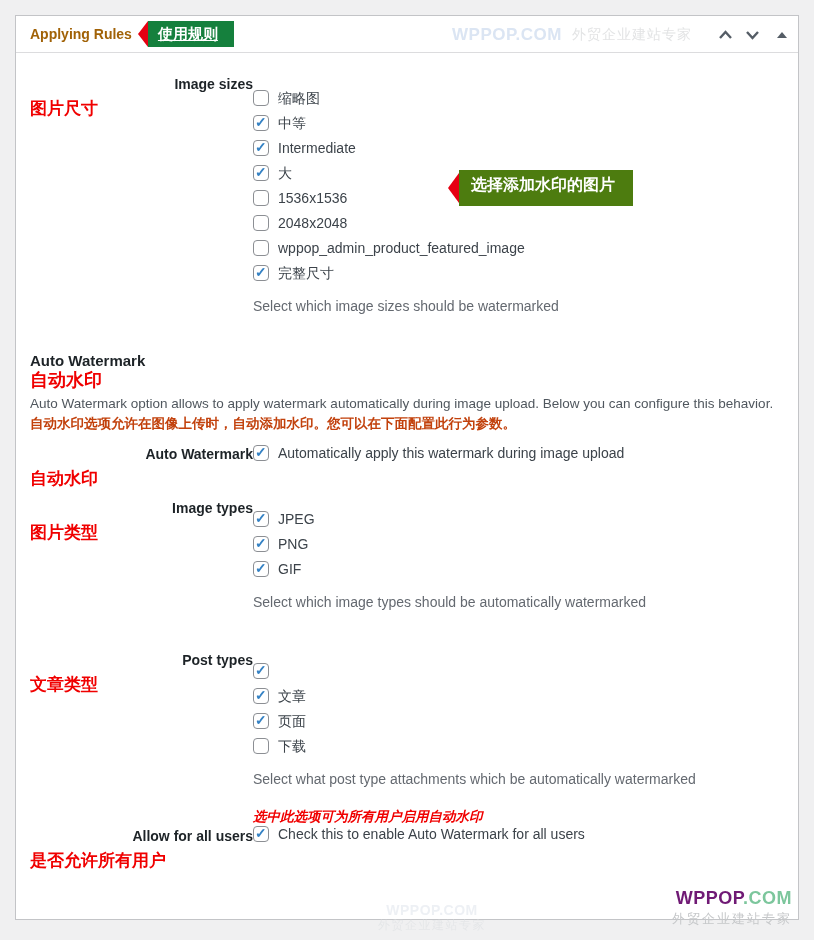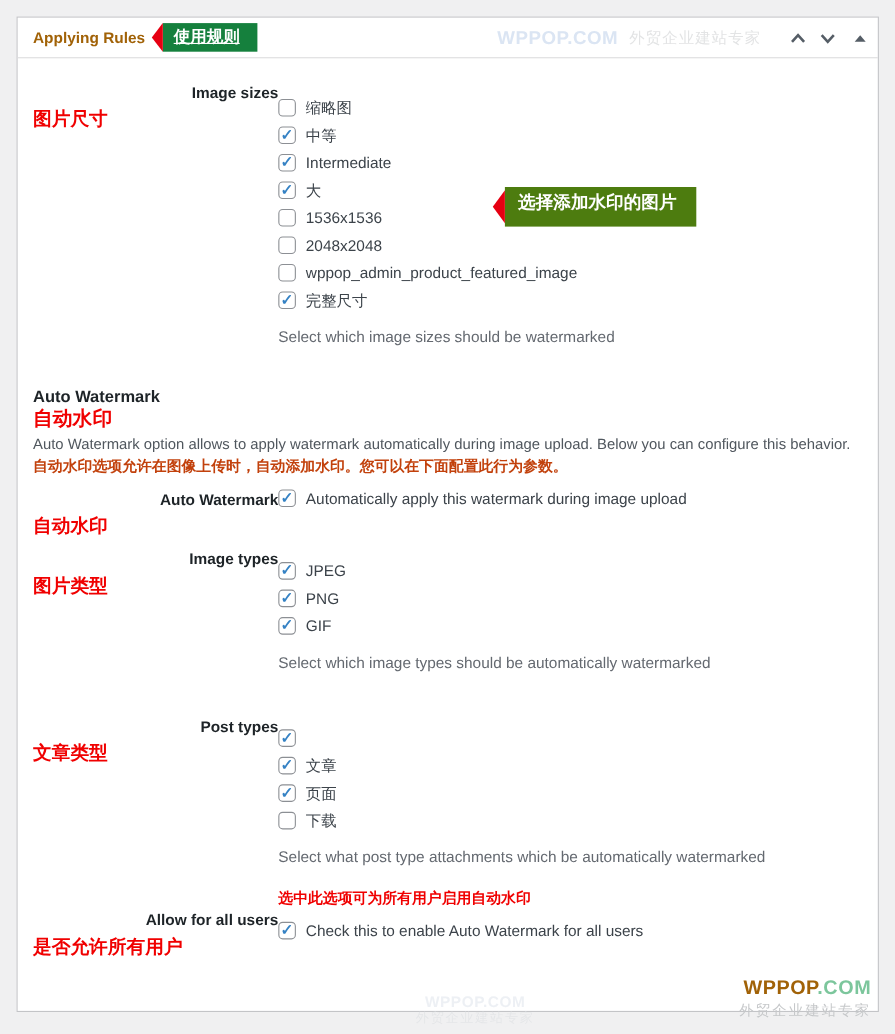--- a/index.html
+++ b/index.html
@@ -70,38 +70,38 @@
   .section-desc { font-size:13.5px; color:#50575e; line-height:17px; margin-top:4px; }
   .section-desc-zh { font-size:13.5px; font-weight:700; color:#c2410c; line-height:18px; margin-top:3px; }
   
   #row-image-sizes .field-control { padding-top:15px; }
   #row-auto-wm { margin-top:12px; }
   #row-image-types { margin-top:8px; }
   #row-image-types .field-control, #row-post-types .field-control { padding-top:12px; }
   #row-post-types { margin-top:40px; }
   #row-allow { margin-top:21px; }
   #row-allow .field-label { padding-top:18px; }
-  .note-zh { font-size:13.5px; font-weight:700; color:#f00000; line-height:16px; margin-bottom:13px; }
+  .note-zh { font-size:13.5px; font-weight:700; color:#f00000; line-height:16px; margin-bottom:1px;font-style:italic; }
   #row-allow .help { margin-top:8px; }
   
   .callout {
     position:absolute; left:443px; top:154px;
     background:#4d7c0f; color:#fff; font-weight:700; font-size:16px;
     height:36px; line-height:30px; padding:0 18px 0 12px; white-space:nowrap;
   }
   .callout::before {
     content:""; position:absolute; left:-11px; top:50%; transform:translateY(-50%);
     width:0; height:0;
     border-top:15px solid transparent; border-bottom:15px solid transparent;
     border-right:11px solid #e60012;
   }
   
   .footer-watermark { position:absolute; right:22px; top:888px; text-align:right; pointer-events:none; }
   .footer-brand { font-size:18px; font-weight:700; letter-spacing:.5px; line-height:20px; }
-  .footer-brand .b1 { color:#a16207; }
+  .footer-brand .b1 { color:#701a75; }
   .footer-brand .b2 { color:#7cc69c; }
   .footer-tagline { font-size:13px; color:#c6c8ca; letter-spacing:2px; line-height:17px; margin-top:2px; }
   .center-watermark { position:absolute; left:378px; top:903px; text-align:center; pointer-events:none; opacity:.55; }
   .center-watermark .brand { font-size:14px; font-weight:700; color:#dfe4ec; line-height:15px; letter-spacing:.5px; }
   .center-watermark .tagline { font-size:12px; color:#dcdfe2; letter-spacing:1.5px; line-height:14px; }
 </style>
 </head>
 <body>
 
 <div class="postbox">

